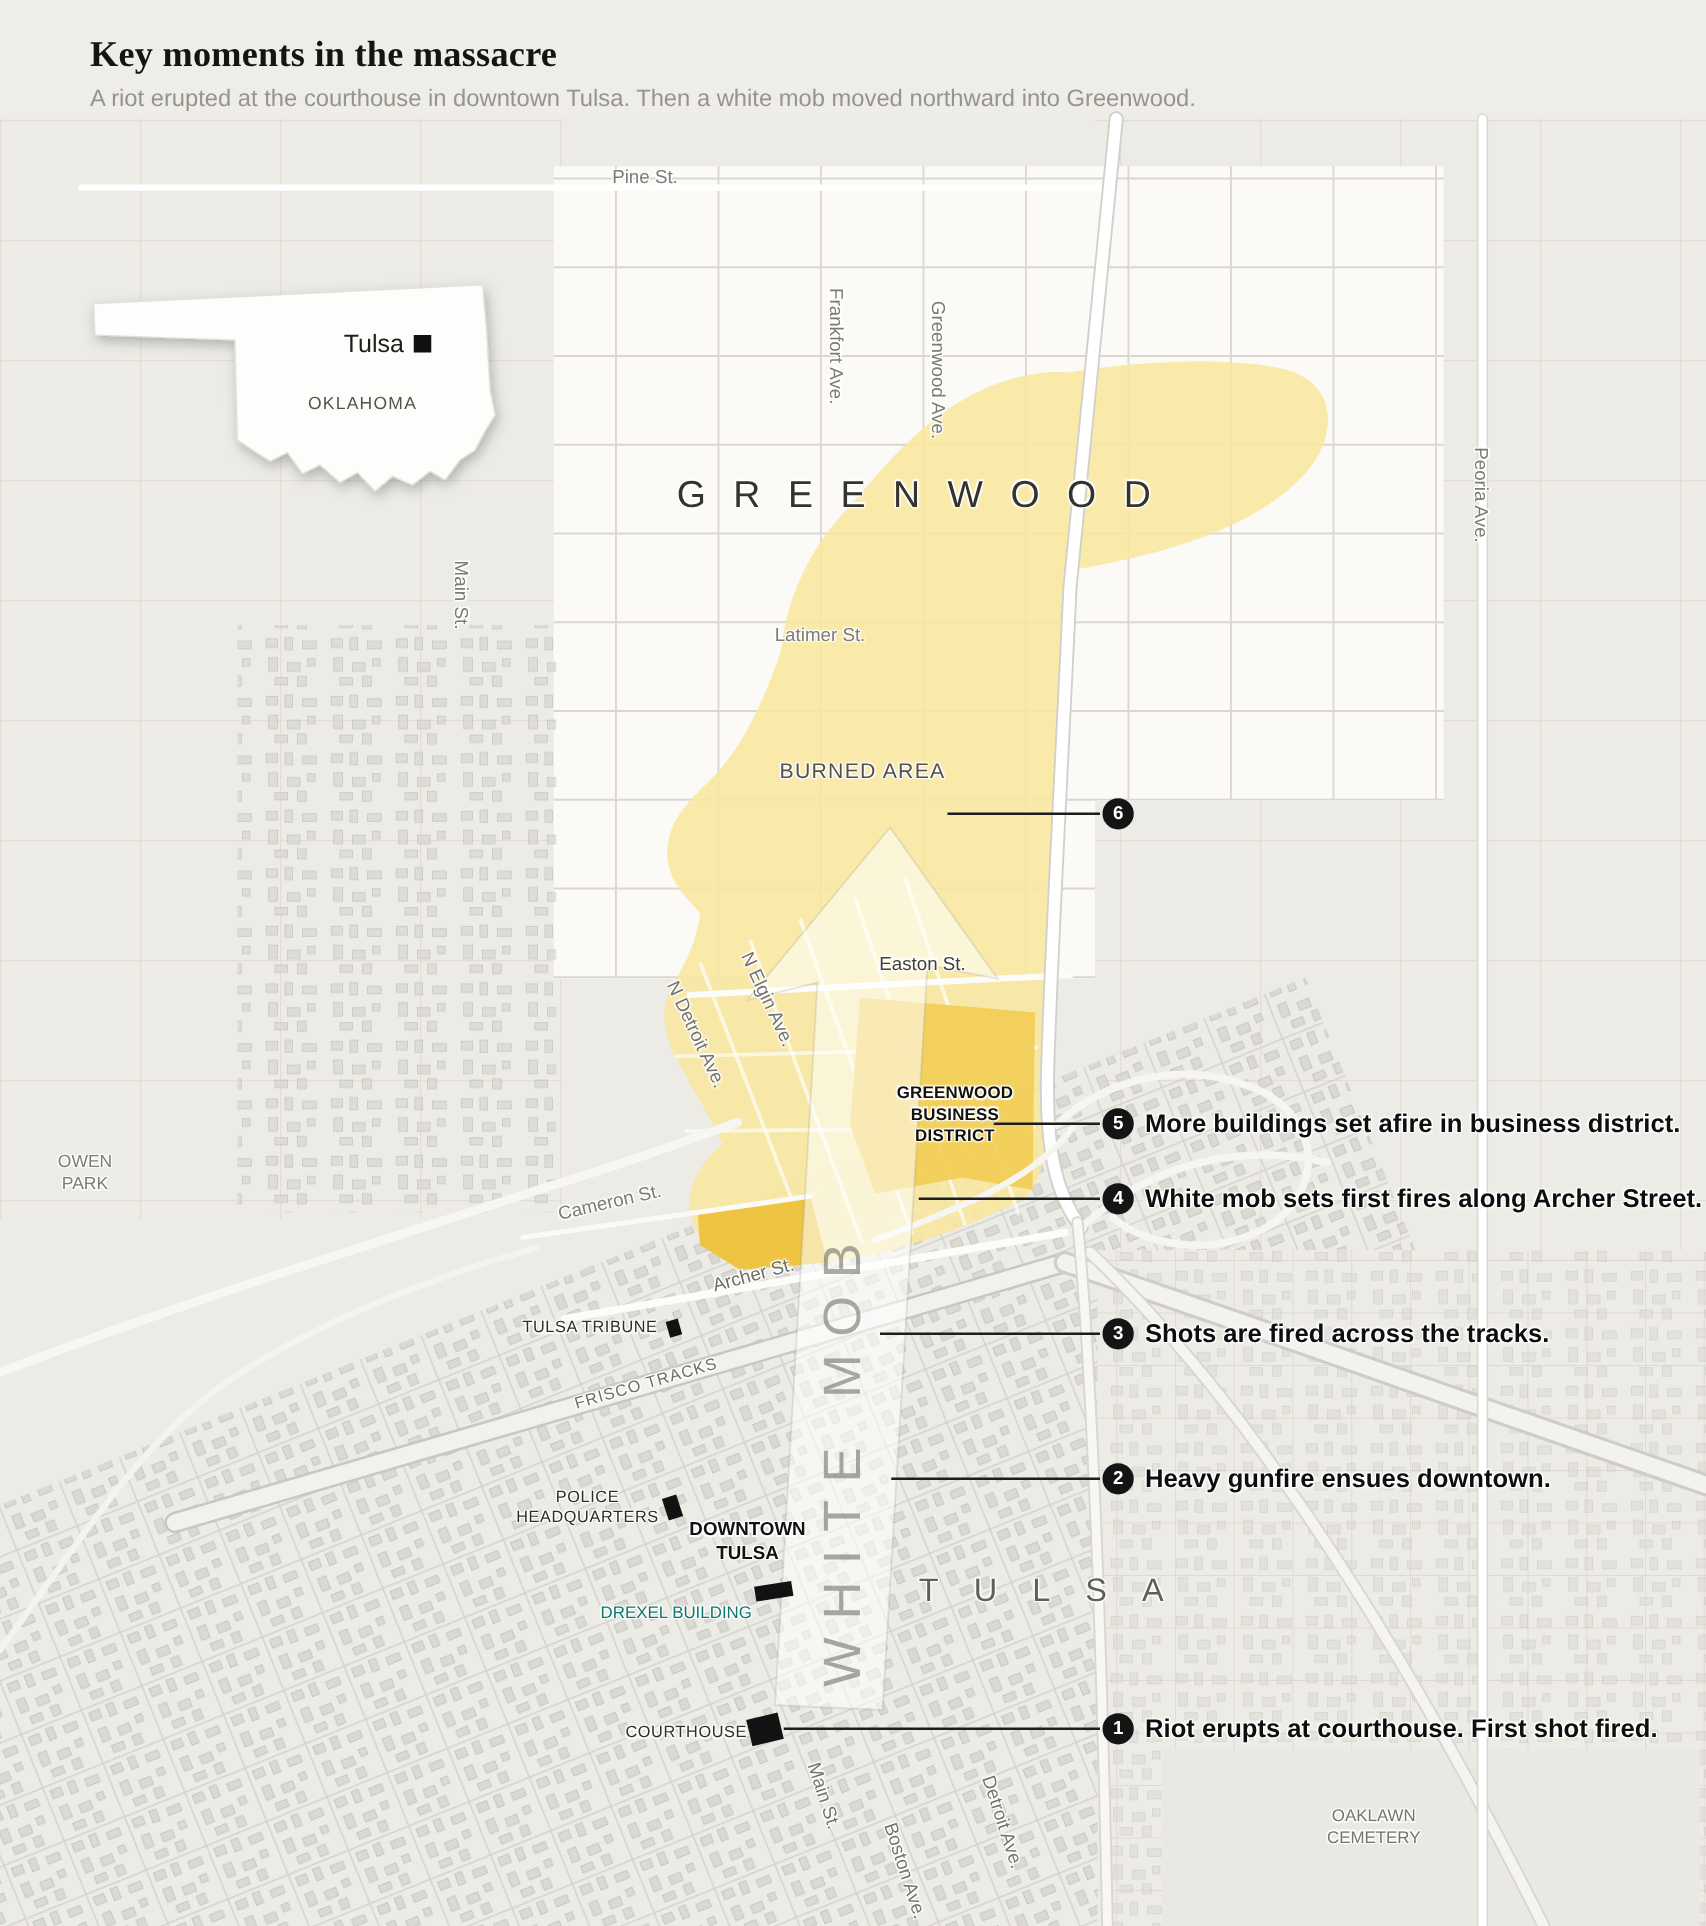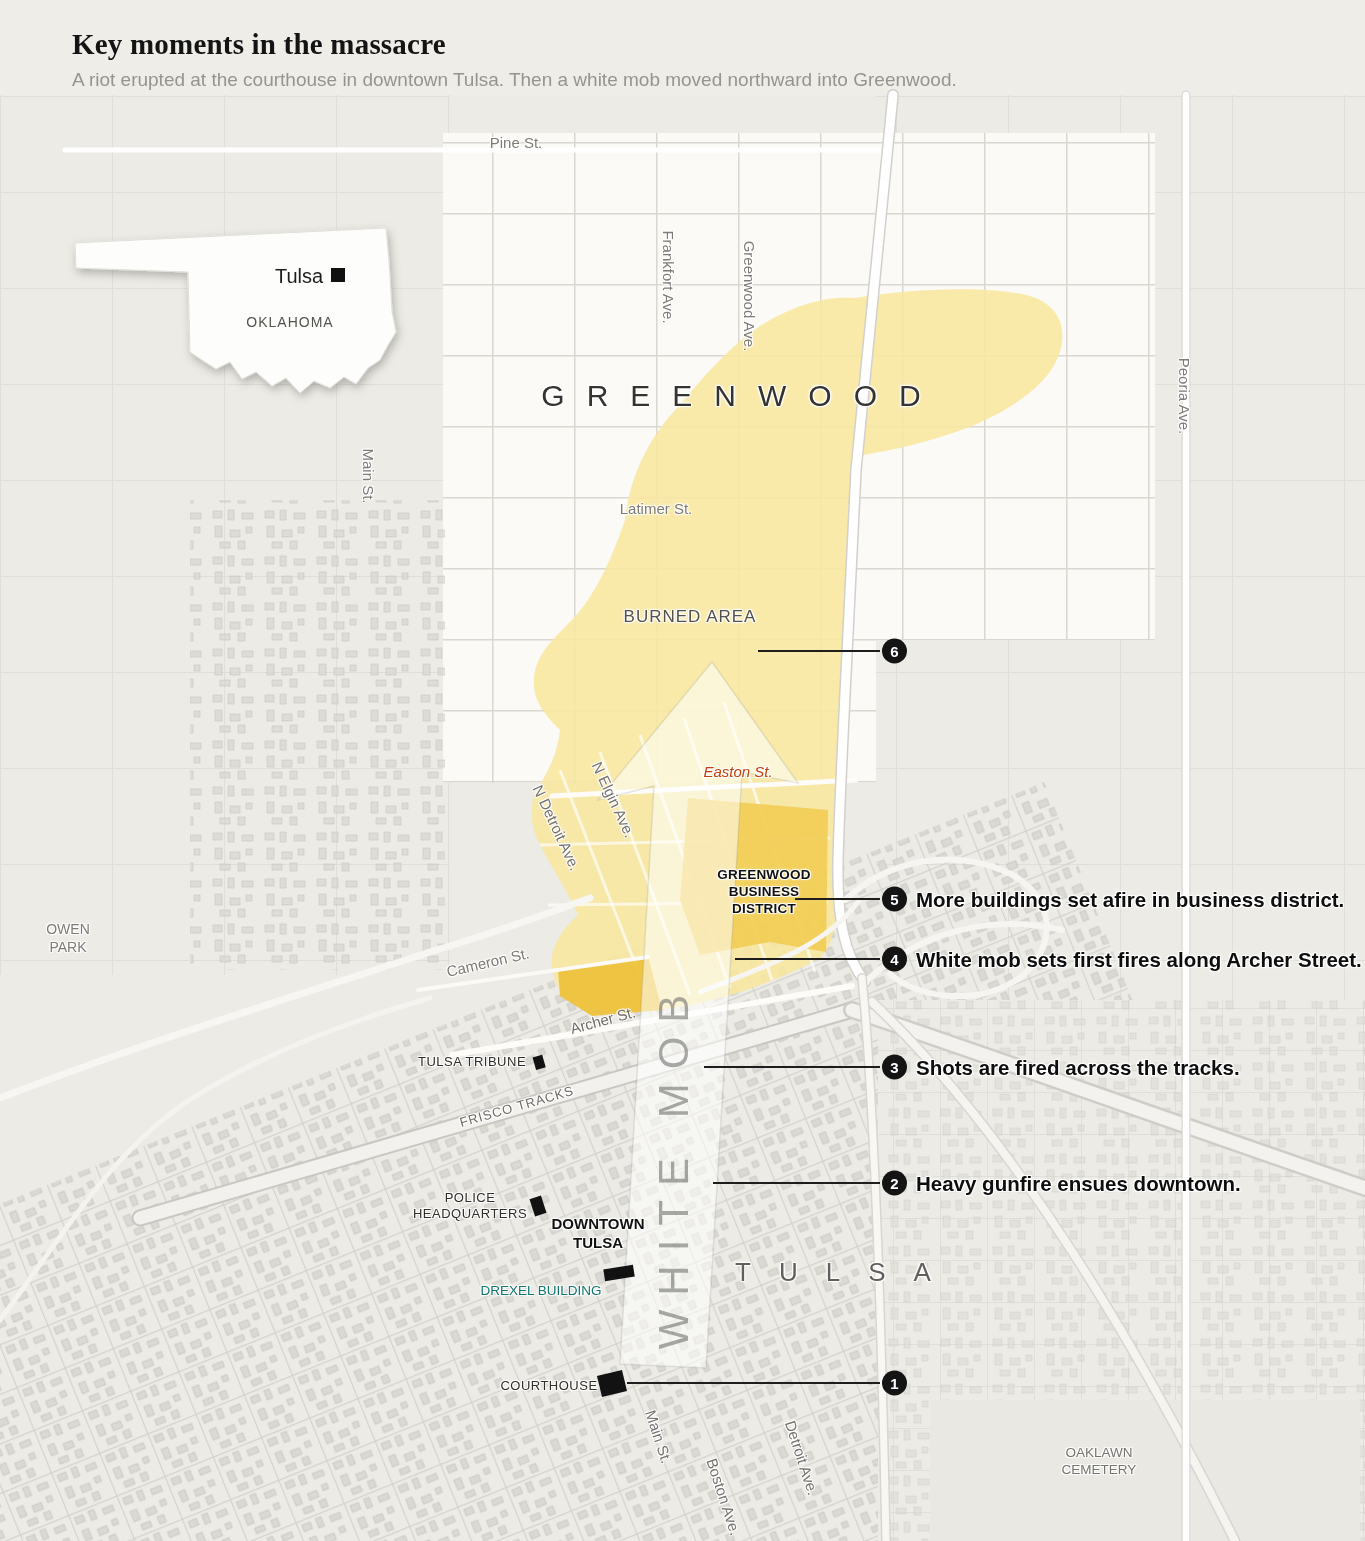--- a/index.html
+++ b/index.html
@@ -189,21 +189,21 @@
 
 <div class="lbl" style="left:516px;top:143px;">Pine St.</div>
 <div class="lbl rot90" style="left:668px;top:277px;">Frankfort Ave.</div>
 <div class="lbl rot90" style="left:749px;top:296px;">Greenwood Ave.</div>
 <div class="lbl rot90" style="left:1184px;top:396px;">Peoria Ave.</div>
 <div class="lbl rot90" style="left:368px;top:476px;">Main St.</div>
 <div class="lbl big" style="left:714px;top:396px;margin-left:28px;">GREENWOOD</div>
 <div class="lbl" style="left:656px;top:509px;">Latimer St.</div>
 <div class="lbl dark" style="left:690px;top:617px;font-size:17px;letter-spacing:1px;">BURNED AREA</div>
 <div class="lbl wrap" style="left:68px;top:938px;width:72px;font-size:14px;">OWEN PARK</div>
-<div class="lbl" style="left:738px;top:772px;color:#c2410c;font-style:italic;">Easton St.</div>
+<div class="lbl" style="left:738px;top:772px;color:#404040;">Easton St.</div>
 <div class="lbl" style="left:613px;top:800px;transform:translate(-50%,-50%) rotate(65deg);color:#75736e;">N Elgin Ave.</div>
 <div class="lbl" style="left:556px;top:828px;transform:translate(-50%,-50%) rotate(65deg);color:#75736e;">N Detroit Ave.</div>
 <div class="lbl wrap boldpoi" style="left:764px;top:892px;width:98px;">GREENWOOD BUSINESS DISTRICT</div>
 <div class="lbl" style="left:488px;top:963px;transform:translate(-50%,-50%) rotate(-13deg);">Cameron St.</div>
 <div class="lbl" style="left:603px;top:1021px;transform:translate(-50%,-50%) rotate(-15deg);color:#6f6d68;">Archer St.</div>
 <div class="lbl poi" style="left:472px;top:1062px;">TULSA TRIBUNE</div>
 <div class="lbl" style="left:517px;top:1107px;transform:translate(-50%,-50%) rotate(-16deg);font-size:13px;letter-spacing:1px;color:#6e6c67;">FRISCO TRACKS</div>
 <div id="whitemob" style="left:674px;top:1165px;">WHITE MOB</div>
 <div class="lbl wrap poi" style="left:470px;top:1206px;width:124px;">POLICE HEADQUARTERS</div>
 <div class="lbl wrap" style="left:598px;top:1234px;width:112px;font-weight:700;font-size:15px;color:#111;">DOWNTOWN TULSA</div>
@@ -213,20 +213,21 @@
 <div class="lbl" style="left:658px;top:1437px;transform:translate(-50%,-50%) rotate(72deg);color:#75736e;">Main St.</div>
 <div class="lbl" style="left:723px;top:1497px;transform:translate(-50%,-50%) rotate(72deg);color:#75736e;">Boston Ave.</div>
 <div class="lbl" style="left:801px;top:1458px;transform:translate(-50%,-50%) rotate(72deg);color:#75736e;">Detroit Ave.</div>
 <div class="lbl wrap" style="left:1099px;top:1462px;width:95px;font-size:13.5px;color:#76746f;">OAKLAWN CEMETERY</div>
 
 <div class="lbl inset-lbl" style="left:299px;top:276px;font-size:20px;color:#1e1e1c;">Tulsa</div>
 <div class="lbl inset-lbl" style="left:290px;top:323px;font-size:14px;letter-spacing:1px;color:#55534e;">OKLAHOMA</div>
 
 <div class="anno" style="left:882px;top:1383px;">
   <span class="num">1</span>
+  <span class="txt">Riot erupts at courthouse. First shot fired.</span>
 </div>
 <div class="anno" style="left:882px;top:1183px;">
   <span class="num">2</span>
   <span class="txt">Heavy gunfire ensues downtown.</span>
 </div>
 <div class="anno" style="left:882px;top:1067px;">
   <span class="num">3</span>
   <span class="txt">Shots are fired across the tracks.</span>
 </div>
 <div class="anno" style="left:882px;top:959px;">

